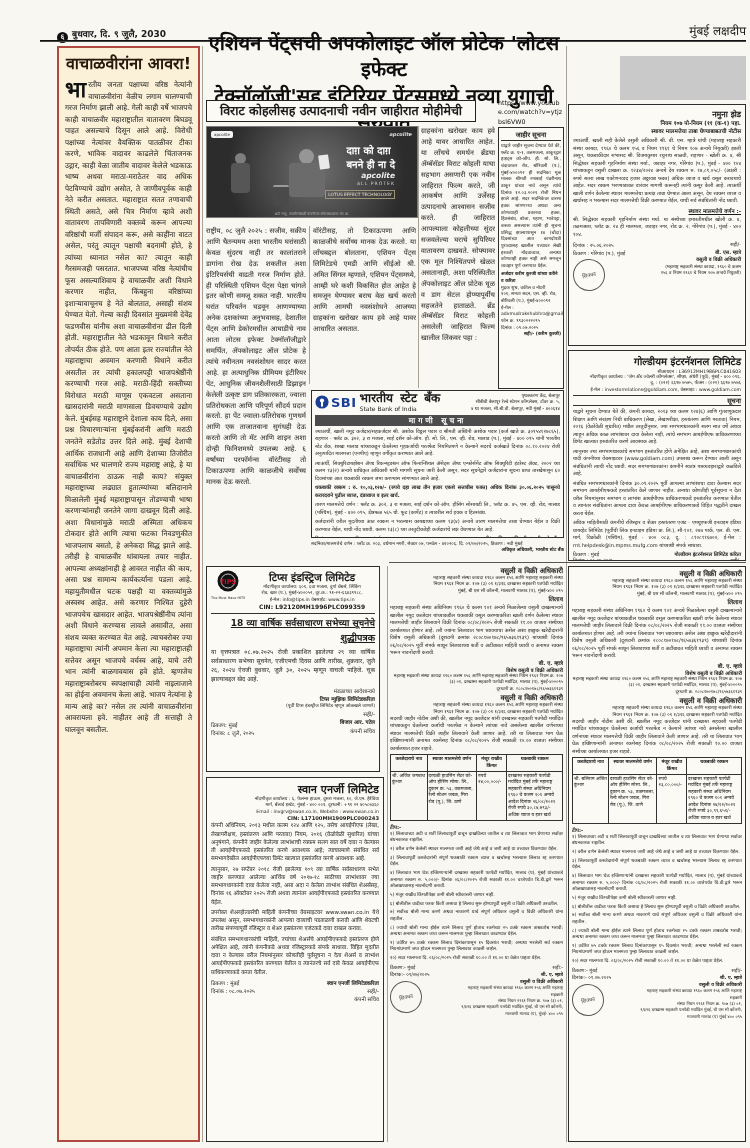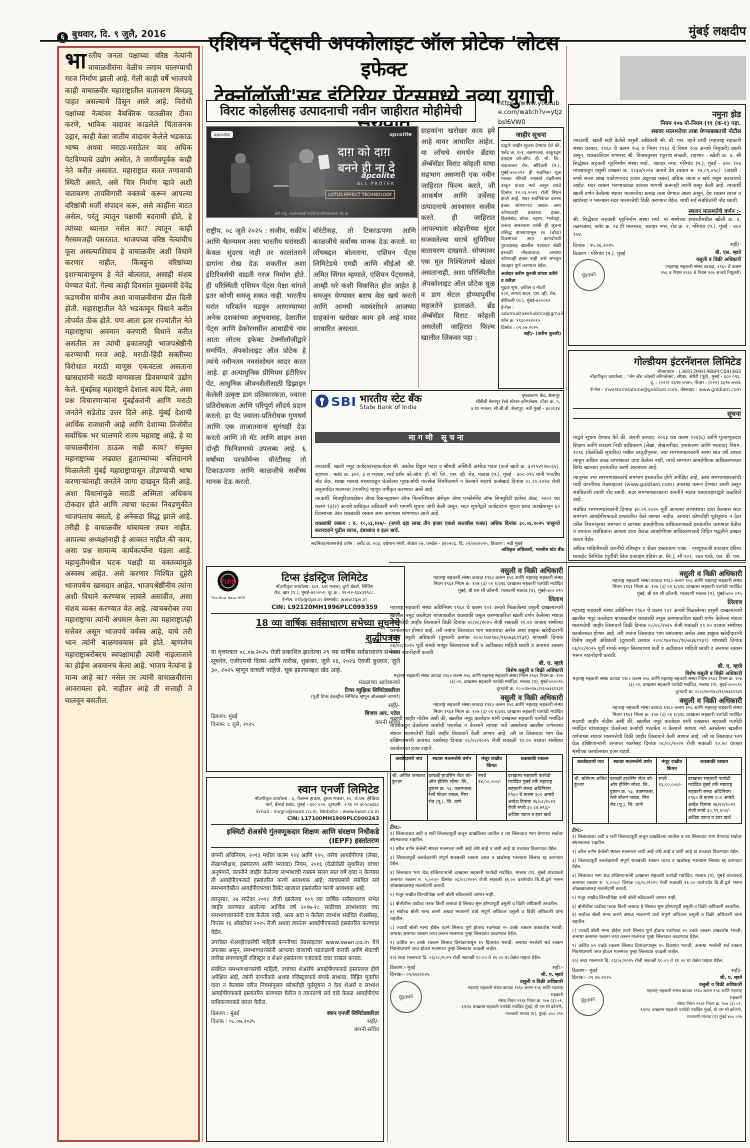--- a/index.html
+++ b/index.html
@@ -16,36 +16,36 @@
   .f4{font-size:4.6px;line-height:1.45;}
   .f5{font-size:5px;line-height:1.5;}
   .f55{font-size:5.5px;line-height:1.5;}
   .f6{font-size:6px;line-height:1.5;}
   .f7{font-size:7px;line-height:1.56;}
   .ovh{overflow:hidden;}
   
   .pgno{display:inline-block;width:11px;height:11px;border-radius:50%;background:#101010;color:#fff;
         font-size:7px;line-height:11px;text-align:center;font-weight:bold;margin-right:4px;vertical-align:-2px;}
   .mast-date{font-size:9px;font-weight:bold;}
-  .mast-paper{font-size:12px;font-weight:bold;font-family:"DejaVu Serif","Liberation Serif",serif;text-align:right;}
+  .mast-paper{font-size:12px;font-weight:normal;font-family:"DejaVu Serif","Liberation Serif",serif;text-align:right;}
   .toprule{border-top:1.6px solid #111;}
   
   .ed{background:#fbf1d9;border:2.5px solid #b04a3e;}
   .ed-head{position:relative;background:#b04a3e;margin:3px;height:52px;}
   .ed-head-title{position:absolute;right:6px;top:7px;color:#fff;font-size:26px;font-weight:bold;letter-spacing:1px;}
   .ed-hl{font-size:16px;font-weight:bold;color:#27180a;text-align:center;padding:4px 2px 3px;}
   .ed-body{padding:2px 6px;font-size:7.2px;line-height:1.6;color:#161616;}
   .dropcap{float:left;font-size:22px;line-height:0.85;font-weight:bold;padding:2px 2px 0 0;color:#111;}
   
   .lead-hl{font-size:20px;font-weight:bold;text-align:center;line-height:1.32;color:#0d0d0d;}
   .subhead{border:1.6px solid #222;font-size:12.5px;font-weight:bold;text-align:center;line-height:20px;background:#fcfaf4;}
   .url{font-size:6.3px;line-height:1.5;word-break:break-all;color:#101010;}
   
   .ad{background:radial-gradient(circle at 52% 48%, #6e6e6e, #2c2c2c 75%);border:1px solid #7a7a7a;overflow:hidden;}
-  .ad .tagline{position:absolute;right:22px;top:17px;color:#fff;font-weight:normal;font-size:12px;line-height:1.35;text-align:left;}
+  .ad .tagline{position:absolute;right:22px;top:17px;color:#fff;font-weight:bold;font-size:10px;line-height:1.35;text-align:left;}
   .ad .brand{position:absolute;right:22px;top:44px;color:#eee;font-size:7.5px;font-weight:bold;font-style:italic;}
   .ad .prod{position:absolute;right:22px;top:54px;color:#cfcfcf;font-size:4.6px;letter-spacing:1px;}
   .ad .badge{position:absolute;right:22px;top:63px;color:#e8e2c8;font-size:4.4px;border:0.5px solid #9a9376;padding:1px 2px;}
   .ad .toptag{position:absolute;left:4px;top:4px;background:#f2f2f2;color:#333;font-size:4px;padding:1px 3px;border-radius:2px;}
   .ad .toplogo{position:absolute;right:5px;top:4px;color:#ddd;font-size:5px;font-style:italic;font-weight:bold;}
   .ad .caption{position:absolute;left:0;right:0;bottom:1px;color:#b5b5b5;font-size:3.6px;text-align:center;}
   .head-sil{position:absolute;border-radius:50%;background:#8d8d8d;}
   .body-sil{position:absolute;border-radius:4px;background:#5f5f5f;}
   .card-sil{position:absolute;background:#e9e9e9;border-radius:1px;transform:rotate(-8deg);}
   .bucket{position:absolute;background:#4a4a4a;border-top:2px solid #9b9b9b;border-radius:2px;}
@@ -60,33 +60,34 @@
   .rtab th{font-weight:bold;text-align:center;}
   p{margin:0 0 3px 0;}
   .tight p{margin:0 0 2px 0;}
 </style>
 </head>
 <body>
 
 <div class="sheet">
 
   <div class="abs" style="left:57px;top:22px;width:320px;">
-    <span class="pgno">६</span><span class="mast-date">बुधवार, दि. ९ जुलै, 2016</span>
+    <span class="pgno">६</span><span class="mast-date">बुधवार, दि. ९ जुलै, 2030</span>
   </div>
   <div class="abs mast-paper r" style="left:560px;top:22px;width:186px;">मुंबई लक्षदीप</div>
   <div class="abs toprule" style="left:40px;top:40px;width:706px;height:2px;border-bottom:0.6px solid #444;"></div>
 
   <div class="abs vr" style="left:202px;top:46px;height:1096px;"></div>
   <div class="abs vr" style="left:566px;top:46px;height:1096px;"></div>
   <div class="abs vr" style="left:309px;top:226px;height:158px;"></div>
   <div class="abs vr" style="left:418px;top:126px;height:262px;"></div>
   <div class="abs vr" style="left:387px;top:566px;height:576px;"></div>
   <div class="abs hr" style="left:389px;top:562px;width:357px;"></div>
 
   <div class="abs ed ovh" style="left:57px;top:46px;width:143px;height:1096px;">
+    <div class="ed-hl">वाचाळवीरांना आवरा!</div>
     <div class="ed-body j">
       <span class="dropcap">भा</span><span>रतीय जनता पक्षाच्या वरिष्ठ नेत्यांनी वाचाळवीरांना वेळीच लगाम घालण्याची गरज निर्माण झाली आहे. गेली काही वर्षे भाजपचे काही वाचाळवीर महाराष्ट्रातील वातावरण बिघडवू पाहत असल्याचे दिसून आले आहे. विरोधी पक्षांच्या नेत्यांवर वैयक्तिक पातळीवर टीका करणे, भाविक वादावर काढलेले चिंताजनक उद्गार, काही वेळा जातीय वादावर केलेले भडकाऊ भाष्य अथवा मराठा-मराठेतर वाद अधिक पेटविण्याचे उद्योग असोत, ते जाणीवपूर्वक काही नेते करीत असतात. महाराष्ट्रात सतत तणावाची स्थिती असते, असे चित्र निर्माण व्हावे अशी वातावरण तापविणारी वक्तव्ये करून आपल्या वरिष्ठांची मर्जी संपादन करू, असे काहींना वाटत असेल, परंतु त्यातून पक्षाची बदनामी होते, हे त्यांच्या ध्यानात नसेल का? त्यातून काही गैरसमजही पसरतात. भाजपच्या वरिष्ठ नेत्यांचीच फूस असल्याशिवाय हे वाचाळवीर अशी विधाने करणार नाहीत, किंबहुना वरिष्ठांच्या इशाऱ्यावाचूनच हे नेते बोलतात, असाही संशय घेण्यात येतो. गेल्या काही दिवसांत मुख्यमंत्री देवेंद्र फडणवीस यांनीच अशा वाचाळवीरांना ढील दिली होती. महाराष्ट्रातील नेते भडकावून विधाने करीत तोपर्यंत ठीक होते. पण आता इतर राज्यांतील नेते महाराष्ट्राचा अवमान करणारी विधाने करीत असतील तर त्यांची हकालपट्टी भाजपश्रेष्ठींनी करण्याची गरज आहे. मराठी-हिंदी सक्तीच्या विरोधात मराठी माणूस एकवटला असताना खासदारांनी मराठी माणसाला डिवचण्याचे उद्योग केले. मुंबईसह महाराष्ट्राने देशाला काय दिले, असा प्रश्न विचारणाऱ्यांना मुंबईकरांनी आणि मराठी जनतेने सडेतोड उत्तर दिले आहे. मुंबई देशाची आर्थिक राजधानी आहे आणि देशाच्या तिजोरीत सर्वाधिक भर घालणारे राज्य महाराष्ट्र आहे, हे या वाचाळवीरांना ठाऊक नाही काय? संयुक्त महाराष्ट्राच्या लढ्यात हुतात्म्यांच्या बलिदानाने मिळालेली मुंबई महाराष्ट्रापासून तोडण्याची भाषा करणाऱ्यांनाही जनतेने जागा दाखवून दिली आहे. अशा विधानांमुळे मराठी अस्मिता अधिकच टोकदार होते आणि त्याचा फटका निवडणुकीत भाजपलाच बसतो, हे अनेकदा सिद्ध झाले आहे. तरीही हे वाचाळवीर थांबायला तयार नाहीत. आपल्या अध्यक्षांनाही हे आवरत नाहीत की काय, असा प्रश्न सामान्य कार्यकर्त्यांना पडला आहे. महायुतीमधील घटक पक्षही या वक्तव्यांमुळे अस्वस्थ आहेत. असे करणार निश्चित दुहेरी भाजपचेच खासदार आहेत. भाजपश्रेष्ठींनीच त्यांना अशी विधाने करण्यास लावले असावीत, असा संशय व्यक्त करण्यात येत आहे. त्याचबरोबर ज्या महाराष्ट्राचा त्यांनी अपमान केला त्या महाराष्ट्रातही सत्तेवर असून भाजपचे वर्चस्व आहे, याचे तरी भान त्यांनी बाळगावयास हवे होते. म्हणजेच महाराष्ट्राबरोबरच स्वपक्षाचाही त्यांनी नाइलाजाने का होईना अवमानच केला आहे. भाजप नेत्यांना हे मान्य आहे का? नसेल तर त्यांनी वाचाळवीरांना आवरायला हवे. नाहीतर आहे ती सत्ताही ते घालवून बसतील.</span>
     </div>
   </div>
 
   <div class="abs lead-hl" style="left:206px;top:30px;width:356px;">
     <div>एशियन पेंट्सची अपकोलाइट ऑल प्रोटेक 'लोटस इफेक्ट</div>
     <div>टेक्नॉलॉजी'सह इंटिरियर पेंट्समध्ये नव्या युगाची सुरुवात</div>
   </div>
   <div class="abs subhead" style="left:206px;top:100px;width:270px;height:22px;">विराट कोहलीसह उत्पादनाची नवीन जाहीरात मोहीमेची सुरुवात</div>
@@ -129,49 +130,49 @@
   <div class="abs box ovh" style="left:311px;top:390px;width:253px;height:148px;padding:2px 3px;">
     <div style="display:flex;justify-content:space-between;align-items:flex-start;">
       <div style="display:flex;align-items:center;gap:2px;">
         <svg width="14" height="15" viewBox="0 0 14 15">
           <circle cx="7" cy="7" r="6.6" fill="#1c3f94"></circle>
           <circle cx="7" cy="5.6" r="2.1" fill="#ffffff"></circle>
           <rect x="6" y="6.4" width="2" height="5.2" fill="#ffffff"></rect>
         </svg>
         <span class="sbi-word">SBI</span>
         <span style="display:inline-block;line-height:1.1;margin-left:1px;">
-          <span class="b" style="font-size:10px;display:block;">भारतीय स्टेट बँक</span>
+          <span class="b" style="font-size:12px;display:block;font-family:Liberation Mono, monospace;">भारतीय स्टेट बँक</span>
           <span style="font-size:6px;display:block;">State Bank of India</span>
         </span>
       </div>
       <div class="r" style="font-size:4.6px;line-height:1.4;">
         <div>पृथक्करण केंद्र, बेलापूर</div>
         <div>सीबीडी बेलापूर रेल्वे स्टेशन कॉम्प्लेक्स, टॉवर क्र. ५,</div>
         <div>४ था मजला, सी.बी.डी. बेलापूर, नवी मुंबई - ४००६१४</div>
       </div>
     </div>
-    <div class="sbi-band" style="margin:20px 0;">मागणी सूचना</div>
+    <div class="sbi-band" style="margin:2px 0;">मागणी सूचना</div>
     <div class="f5 j tight">
       <p>ज्याअर्थी, खाली नमूद कर्जदार/सहकर्जदार श्री. अशोक विठ्ठल पवार व श्रीमती अश्विनी अशोक पवार (कर्ज खाते क्र. ३०९५४१२७८६५), राहणार - फ्लॅट क्र. ३०२, ३ रा मजला, साई दर्शन को-ऑप. हौ. सो. लि., एस. व्ही. रोड, मालाड (प.), मुंबई - ४०० ०९५ यांनी भारतीय स्टेट बँक, शाखा मालाड यांच्याकडून घेतलेल्या गृहकर्जाची परतफेड नियमितपणे न केल्याने सदरचे कर्जखाते दिनांक ०८.१०.२०२४ रोजी अनुत्पादित मालमत्ता (एनपीए) म्हणून वर्गीकृत करण्यात आले आहे.</p>
       <p>त्याअर्थी, सिक्युरिटायझेशन ॲण्ड रिकन्स्ट्रक्शन ऑफ फिनान्शियल ॲसेट्स ॲण्ड एन्फोर्समेंट ऑफ सिक्युरिटी इंटरेस्ट ॲक्ट, २००२ च्या कलम १३(२) अन्वये प्राधिकृत अधिकारी यांनी मागणी सूचना जारी केली असून, सदर सूचनेद्वारे कर्जदारांना सूचना प्राप्त तारखेपासून ६० दिवसांच्या आत थकबाकी रक्कम जमा करण्यास सांगण्यात आले आहे.</p>
       <p class="b">थकबाकी रक्कम : रु. १०,०३,१२७/- (रुपये दहा लाख तीन हजार एकशे सत्तावीस फक्त) अधिक दिनांक ३०.०६.२०२५ पासूनचे करारदराने पुढील व्याज, दंडव्याज व इतर खर्च.</p>
       <p>तारण मालमत्तेचे वर्णन : फ्लॅट क्र. ३०२, ३ रा मजला, साई दर्शन को-ऑप. हौसिंग सोसायटी लि., प्लॉट क्र. ४५, एस. व्ही. रोड, मालाड (पश्चिम), मुंबई - ४०० ०९५, क्षेत्रफळ ५६५ चौ. फूट (कार्पेट) व त्यावरील सर्व हक्क व हितसंबंध.</p>
       <p>कर्जदारांनी वरील मुदतीच्या आत रक्कम न भरल्यास कायद्याच्या कलम १३(४) अन्वये तारण मालमत्तेचा ताबा घेण्यात येईल व विक्री करण्यात येईल, याची नोंद घ्यावी. कलम १३(८) च्या तरतुदीकडेही कर्जदारांचे लक्ष वेधण्यात येत आहे.</p>
     </div>
     <div style="display:flex;justify-content:space-between;font-size:4.8px;margin-top:1px;">
       <span>दिनांक : ०९.०७.२०२५   ठिकाण : मुंबई</span>
       <span class="b">सही/- प्राधिकृत अधिकारी, भारतीय स्टेट बँक</span>
     </div>
   </div>
   <div class="abs" style="left:311px;top:541px;width:253px;font-size:4.6px;line-height:1.4;">
     <div>सदनिका/मालमत्तेचे वर्णन : प्लॉट क्र. २०३, वर्धमान नगरी, सेक्टर ०७, पनवेल - ४१०२०६. दि. ०९/०७/२०२५, ठिकाण : नवी मुंबई</div>
     <div class="r b">अधिकृत अधिकारी, भारतीय स्टेट बँक</div>
   </div>
 
-  <div class="abs box ovh" style="left:206px;top:566px;width:199px;height:206px;padding:3px 4px;">
+  <div class="abs box ovh" style="left:206px;top:566px;width:174px;height:206px;padding:3px 4px;">
     <div style="display:flex;gap:4px;align-items:flex-start;">
       <div style="text-align:center;">
         <svg width="22" height="22" viewBox="0 0 22 22">
           <circle cx="11" cy="11" r="10.5" fill="#111"></circle>
           <circle cx="11" cy="11" r="7" fill="none" stroke="#eee" stroke-width="0.8"></circle>
           <text x="11" y="13.5" text-anchor="middle" font-size="6.5" font-weight="bold" fill="#c8102e">TIPS</text>
         </svg>
         <div style="font-size:3.4px;">The Must Have HITS</div>
       </div>
       <div style="flex:1;text-align:center;">
@@ -198,21 +199,20 @@
       <div>दिनांक: ८ जुलै, २०२५</div>
     </div>
   </div>
 
   <div class="abs box ovh" style="left:206px;top:777px;width:178px;height:365px;padding:3px 4px;">
     <div class="c b" style="font-size:11px;">स्वान एनर्जी लिमिटेड</div>
     <div class="c" style="font-size:4.6px;line-height:1.4;">नोंदणीकृत कार्यालय : ६, फेलन्स हाऊस, दुसरा मजला, १०, जे.एन. हेरेडिया</div>
     <div class="c" style="font-size:4.6px;line-height:1.4;">मार्ग, बॅलार्ड इस्टेट, मुंबई - ४०० ००१. दूरध्वनी: +९१ २२ ४०५८७३६०</div>
     <div class="c" style="font-size:4.6px;line-height:1.4;">Email : invgrv@swan.co.in, Website : www.swan.co.in</div>
     <div class="c b" style="font-size:5.2px;">CIN: L17100MH1909PLC000243</div>
-    <div class="c b" style="font-size:7px;margin:3px 0;border-top:0.8px solid #333;border-bottom:0.8px solid #333;padding:2px 0;">इक्विटी शेअर्सचे गुंतवणूकदार शिक्षण आणि संरक्षण निधीकडे (IEPF) हस्तांतरण</div>
     <div class="f55 j tight">
       <p>कंपनी अधिनियम, २०१३ मधील कलम १२४ आणि १२५, तसेच आयईपीएफ (लेखा, लेखापरीक्षण, हस्तांतरण आणि परतावा) नियम, २०१६ (वेळोवेळी सुधारित) यांच्या अनुषंगाने, कंपनीने जाहीर केलेल्या लाभांशाची रक्कम सलग सात वर्षे दावा न केल्यास ती आयईपीएफकडे हस्तांतरित करणे आवश्यक आहे; त्याचप्रमाणे संबंधित सर्व समभागदेखील आयईपीएफच्या डिमॅट खात्यात हस्तांतरित करणे आवश्यक आहे.</p>
       <p>त्यानुसार, २७ सप्टेंबर २०१८ रोजी झालेल्या १०९ व्या वार्षिक सर्वसाधारण सभेत जाहीर करण्यात आलेल्या आर्थिक वर्ष २०१७-१८ साठीच्या लाभांशावर ज्या समभागधारकांनी दावा केलेला नाही, असा अदा न केलेला लाभांश संबंधित शेअर्ससह, दिनांक १६ ऑक्टोबर २०२५ रोजी अथवा त्यानंतर आयईपीएफकडे हस्तांतरित करण्यात येईल.</p>
       <p>उपरोक्त शेअरहोल्डर्सची माहिती कंपनीच्या वेबसाइटवर www.swan.co.in येथे उपलब्ध असून, समभागधारकांनी आपल्या दाव्याची पडताळणी करावी आणि शेवटची तारीख संपण्यापूर्वी रजिस्ट्रार व शेअर हस्तांतरण एजंटकडे दावा दाखल करावा.</p>
       <p>संबंधित समभागधारकांची माहिती, ज्यांच्या शेअर्सचे आयईपीएफकडे हस्तांतरण होणे अपेक्षित आहे, त्यांनी कंपनीकडे अथवा रजिस्ट्रारकडे संपर्क साधावा. विहित मुदतीत दावा न केल्यास वरील नियमांनुसार कोणतीही पूर्वसूचना न देता शेअर्स व लाभांश आयईपीएफकडे हस्तांतरित करण्यात येतील व त्यानंतरचे सर्व दावे केवळ आयईपीएफ प्राधिकरणाकडे करता येतील.</p>
     </div>
     <div style="display:flex;justify-content:space-between;font-size:5.4px;margin-top:3px;">
       <div>
         <div>ठिकाण : मुंबई</div>
         <div>दिनांक : ०८.०७.२०२५</div>
@@ -251,21 +251,21 @@
       </div>
     </div>
   </div>
 
   <div class="abs box ovh" style="left:568px;top:350px;width:178px;height:211px;padding:3px 4px;">
     <div class="c b" style="font-size:10px;">गोल्डीयम इंटरनॅशनल लिमिटेड</div>
     <div class="c" style="font-size:4.6px;">सीआयएन : L36912MH1986PLC041603</div>
     <div class="c" style="font-size:4.6px;line-height:1.4;">नोंदणीकृत कार्यालय : 'जेम अँड ज्वेलरी कॉम्प्लेक्स', सीप्झ, अंधेरी (पूर्व), मुंबई - ४०० ०९६.</div>
     <div class="c" style="font-size:4.6px;line-height:1.4;">दू. : (०२२) ६६९७ ७५७५, फॅक्स : (०२२) ६६९७ ७५७६</div>
     <div class="c" style="font-size:4.6px;line-height:1.4;">ई-मेल : investorrelations@goldiam.com, वेबसाइट : www.goldiam.com</div>
-    <div class="c b" style="font-size:6.5px;border-top:0.8px solid #333;border-bottom:0.8px solid #333;margin:15px 0;">सूचना</div>
+    <div class="c b" style="font-size:6.5px;border-top:0.8px solid #333;border-bottom:0.8px solid #333;margin:2px 0;">सूचना</div>
     <div class="f5 j tight">
       <p>याद्वारे सूचना देण्यात येते की, कंपनी कायदा, २०१३ च्या कलम १२४(६) आणि गुंतवणूकदार शिक्षण आणि संरक्षण निधी प्राधिकरण (लेखा, लेखापरीक्षा, हस्तांतरण आणि परतावा) नियम, २०१६ (वेळोवेळी सुधारित) मधील तरतुदींनुसार, ज्या समभागधारकांनी सलग सात वर्षे अथवा त्याहून अधिक काळ लाभांशावर दावा केलेला नाही, त्यांचे समभाग आयईपीएफ प्राधिकरणाच्या डिमॅट खात्यात हस्तांतरित करणे आवश्यक आहे.</p>
       <p>त्यानुसार ज्या समभागधारकांचे समभाग हस्तांतरित होणे अपेक्षित आहे, अशा समभागधारकांची यादी कंपनीच्या वेबसाइटवर (www.goldiam.com) उपलब्ध करून देण्यात आली असून संबंधितांनी त्याची नोंद घ्यावी. सदर समभागधारकांना कंपनीने स्वतंत्र पत्रव्यवहाराद्वारे कळविले आहे.</p>
       <p>संबंधित समभागधारकांनी दिनांक ३०.०९.२०२५ पूर्वी आपल्या लाभांशाचा दावा केल्यास सदर समभाग आयईपीएफकडे हस्तांतरित केले जाणार नाहीत. अन्यथा कोणतीही पूर्वसूचना न देता वरील नियमांनुसार समभाग व लाभांश आयईपीएफ प्राधिकरणाकडे हस्तांतरित करण्यात येतील व त्यानंतर संबंधितांना आपला दावा केवळ आयईपीएफ प्राधिकरणाकडे विहित पद्धतीने दाखल करता येईल.</p>
       <p>अधिक माहितीसाठी कंपनीचे रजिस्ट्रार व शेअर हस्तांतरण एजंट - एमयूएफजी इनटाइम इंडिया प्रायव्हेट लिमिटेड (पूर्वीची लिंक इनटाइम इंडिया प्रा. लि.), सी-१०१, २४७ पार्क, एल. बी. एस. मार्ग, विक्रोळी (पश्चिम), मुंबई - ४०० ०८३, दू. : ८१०८११६७००, ई-मेल : rnt.helpdesk@in.mpms.mufg.com यांच्याशी संपर्क साधावा.</p>
     </div>
     <div style="display:flex;justify-content:space-between;font-size:5px;margin-top:2px;">
       <div>
         <div>ठिकाण : मुंबई</div>
         <div>दिनांक : ०८.०७.२०२५</div>

